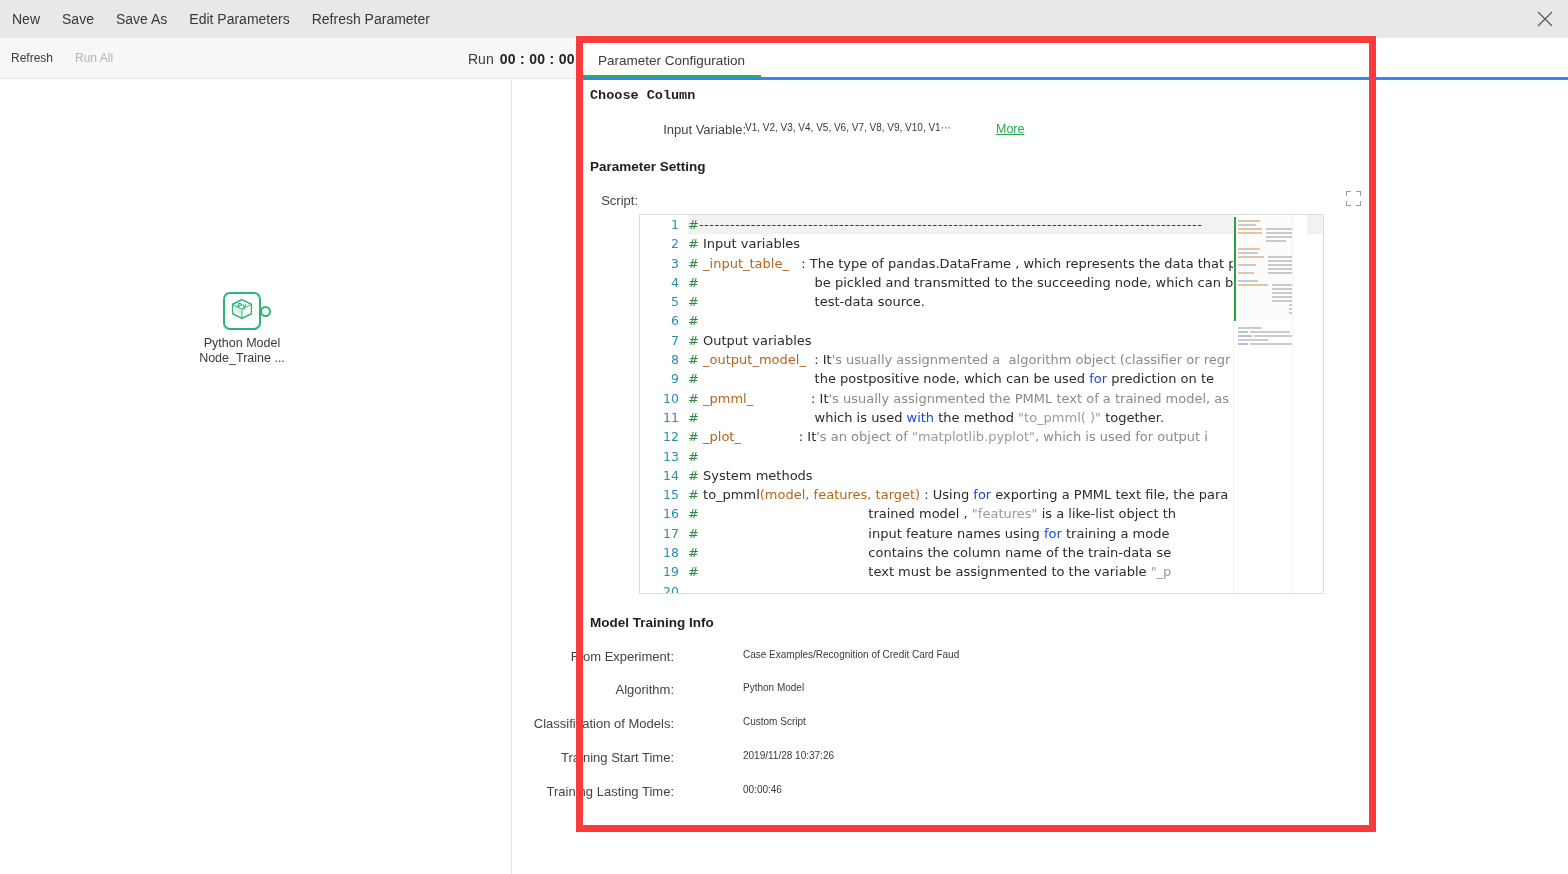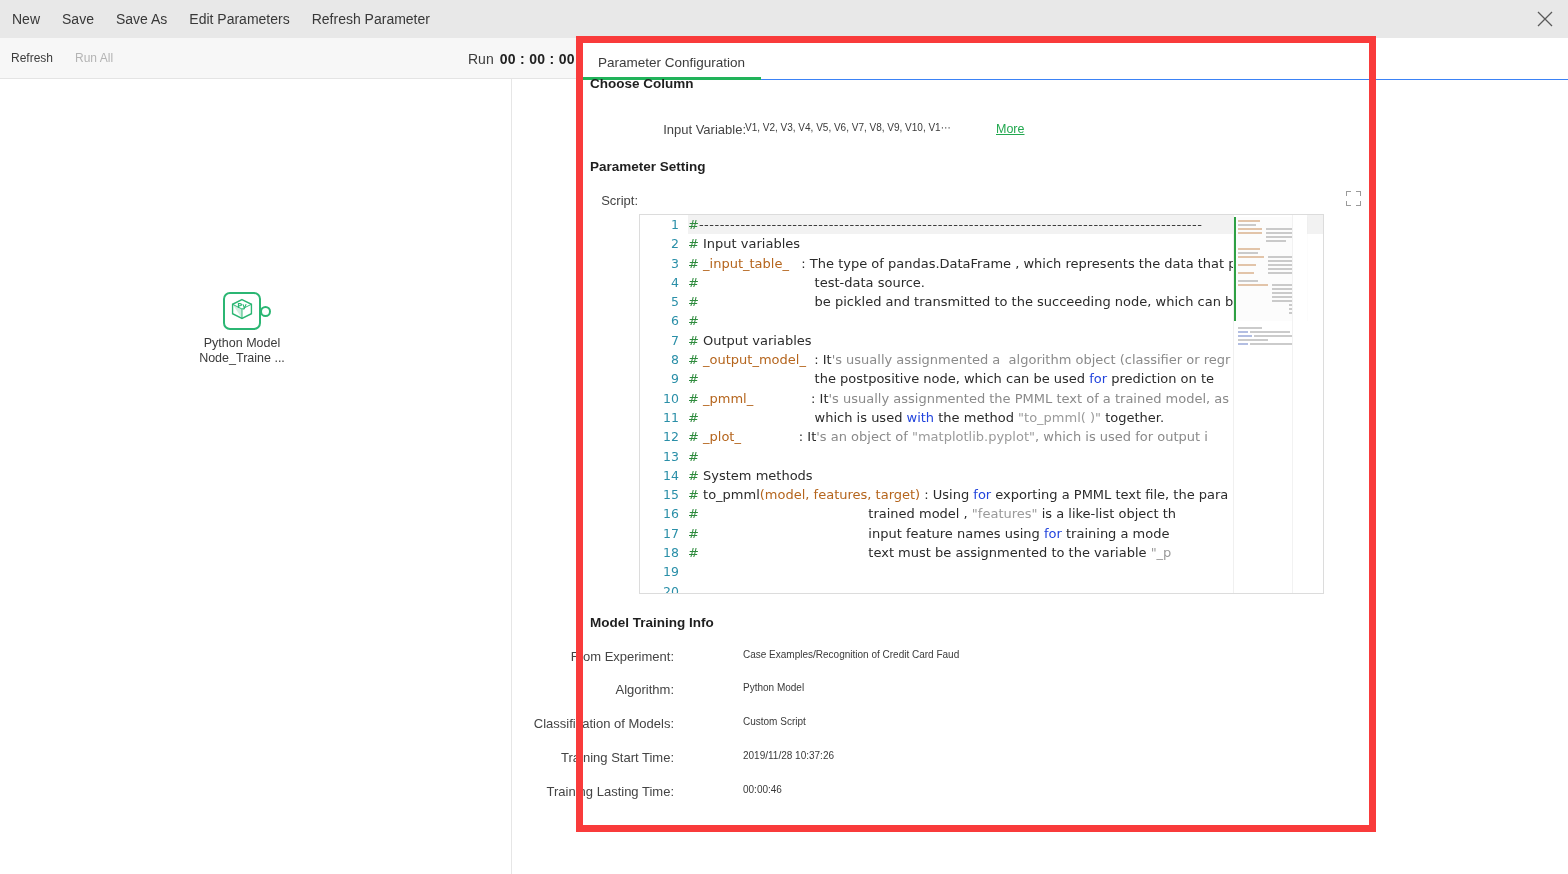--- a/index.html
+++ b/index.html
@@ -91,21 +91,21 @@
     position: absolute; left: 576px; top: 36px;
     width: 800px; height: 796px;
     border: 7px solid #f93b3b;
     pointer-events: none;
     z-index: 30;
   }
 
   
   .tabs {
     position: absolute; left: 0; top: 0; width: 992px; height: 42px;
-    border-bottom: 1px solid #3b82f6;
+    border-bottom: 3px solid #3b82f6;
     display: flex; align-items: flex-end;
   }
   .tab {
     margin-left: 14px; padding: 0 8px 9px 8px;
     font-size: 13.5px; color: #3c3c3c;
     cursor: pointer; position: relative;
   }
   .tab.active::after {
     content: ""; position: absolute; left: -8px; right: -8px; bottom: -1px;
     height: 3px; background: #21b35a;
@@ -241,21 +241,21 @@
       </div>
     </div>
   </div>
 
   <div class="panel">
 
     <div class="tabs">
       <div class="tab active">Parameter Configuration</div>
     </div>
 
-    <div class="section-title" style="left:14px; top:38px;">Choose Column</div>
+    <div class="section-title" style="left:14px; top:50px;font-family:Liberation Mono, monospace;">Choose Column</div>
     <div class="field-label" style="left:30px; top:84px; width:140px;">Input Variable:</div>
     <div class="field-value" style="left:169px; top:84px;">V1, V2, V3, V4, V5, V6, V7, V8, V9, V10, V1⋯</div>
     <div class="more-link" style="left:420px; top:84px;">More</div>
 
     <div class="section-title" style="left:14px; top:121px;">Parameter Setting</div>
     <div class="field-label" style="left:12px; top:155px; width:50px;">Script:</div>
   </div>
 
   <div class="expand-icon">
     <i class="tl"></i>
@@ -285,34 +285,35 @@
       <div class="gline">17</div>
       <div class="gline">18</div>
       <div class="gline">19</div>
       <div class="gline">20</div>
     </div>
 
     <div class="code-area">
       <div class="cline first"><span class="cm">#</span><span class="dash">-------------------------------------------------------------------------------------------------</span></div>
       <div class="cline"><span class="cm">#</span><span class="tx"> Input variables</span></div>
       <div class="cline"><span class="cm">#</span><span class="id"> _input_table_</span><span class="tx">   : The type of pandas.DataFrame , which represents the data that p</span></div>
+      <div class="cline"><span class="cm">#</span><span class="tx">                            be pickled and transmitted to the succeeding node, which can b</span></div>
       <div class="cline"><span class="cm">#</span><span class="tx">                            test-data source.</span></div>
-      <div class="cline"><span class="cm">#</span><span class="tx">                            be pickled and transmitted to the succeeding node, which can b</span></div>
       <div class="cline"><span class="cm">#</span></div>
       <div class="cline"><span class="cm">#</span><span class="tx"> Output variables</span></div>
       <div class="cline"><span class="cm">#</span><span class="id"> _output_model_</span><span class="tx">  : It</span><span class="gy">'s usually assignmented a  algorithm object (classifier or regr</span></div>
       <div class="cline"><span class="cm">#</span><span class="tx">                            the postpositive node, which can be used </span><span class="kw">for</span><span class="tx"> prediction on te</span></div>
       <div class="cline"><span class="cm">#</span><span class="id"> _pmml_</span><span class="tx">              : It</span><span class="gy">'s usually assignmented the PMML text of a trained model, as</span></div>
       <div class="cline"><span class="cm">#</span><span class="tx">                            which is used </span><span class="kw">with</span><span class="tx"> the method </span><span class="st">"to_pmml( )"</span><span class="tx"> together.</span></div>
       <div class="cline"><span class="cm">#</span><span class="id"> _plot_</span><span class="tx">              : It</span><span class="gy">'s an object of </span><span class="st">"matplotlib.pyplot"</span><span class="gy">, which is used for output i</span></div>
       <div class="cline"><span class="cm">#</span></div>
       <div class="cline"><span class="cm">#</span><span class="tx"> System methods</span></div>
       <div class="cline"><span class="cm">#</span><span class="tx"> to_pmml</span><span class="pn">(model, features, target)</span><span class="tx"> : Using </span><span class="kw">for</span><span class="tx"> exporting a PMML text file, the para</span></div>
       <div class="cline"><span class="cm">#</span><span class="tx">                                         trained model , </span><span class="st">"features"</span><span class="tx"> is a like-list object th</span></div>
       <div class="cline"><span class="cm">#</span><span class="tx">                                         input feature names using </span><span class="kw">for</span><span class="tx"> training a mode</span></div>
+      <div class="cline"><span class="cm">#</span><span class="tx">                                         contains the column name of the train-data se</span></div>
       <div class="cline"><span class="cm">#</span><span class="tx">                                         text must be assignmented to the variable </span><span class="st">"_p</span></div>
     </div>
 
     <div class="minimap">
       <div class="mm-view"></div>
       <div class="mm-line o" style="left:4px;  top:5px;  width:22px;"></div>
       <div class="mm-line" style="left:4px;  top:9px;  width:18px;"></div>
       <div class="mm-line o" style="left:4px;  top:13px; width:24px;"></div>
       <div class="mm-line" style="left:32px; top:13px; width:38px;"></div>
       <div class="mm-line o" style="left:4px;  top:17px; width:24px;"></div>

